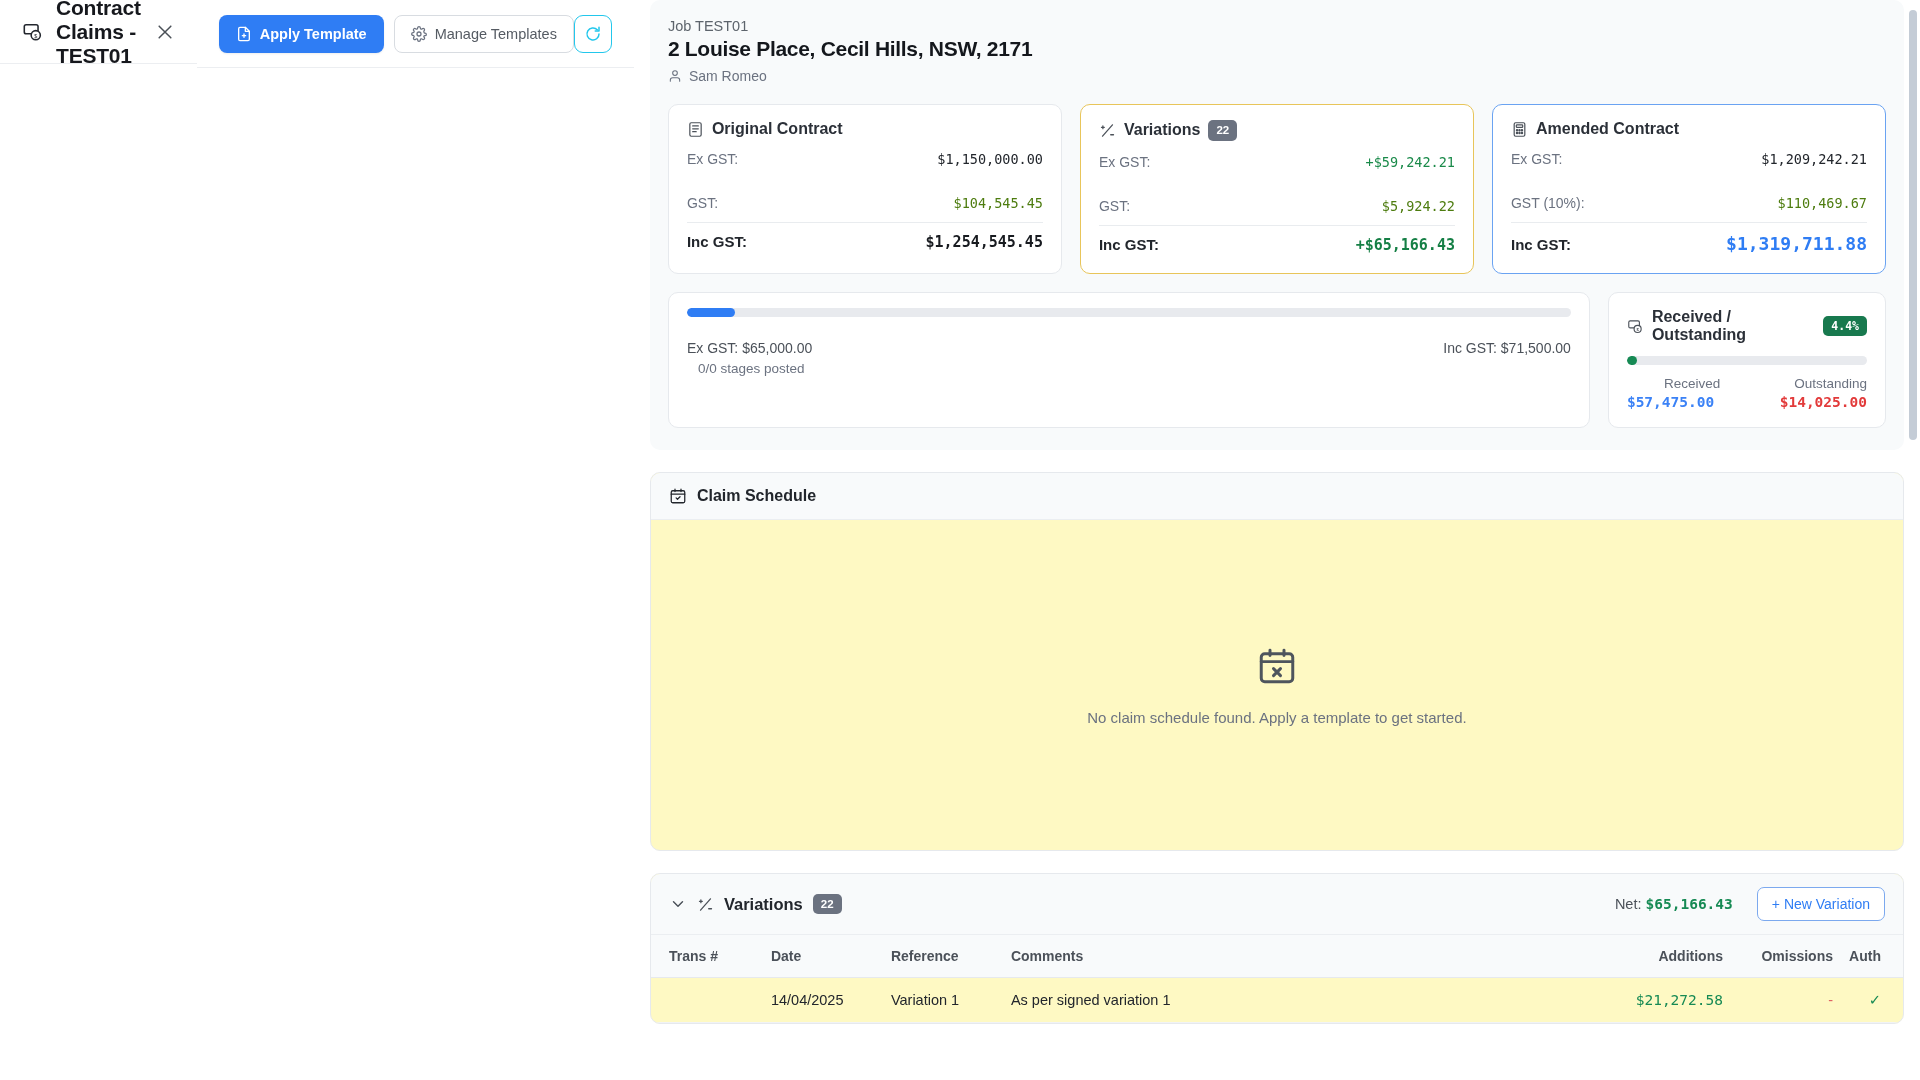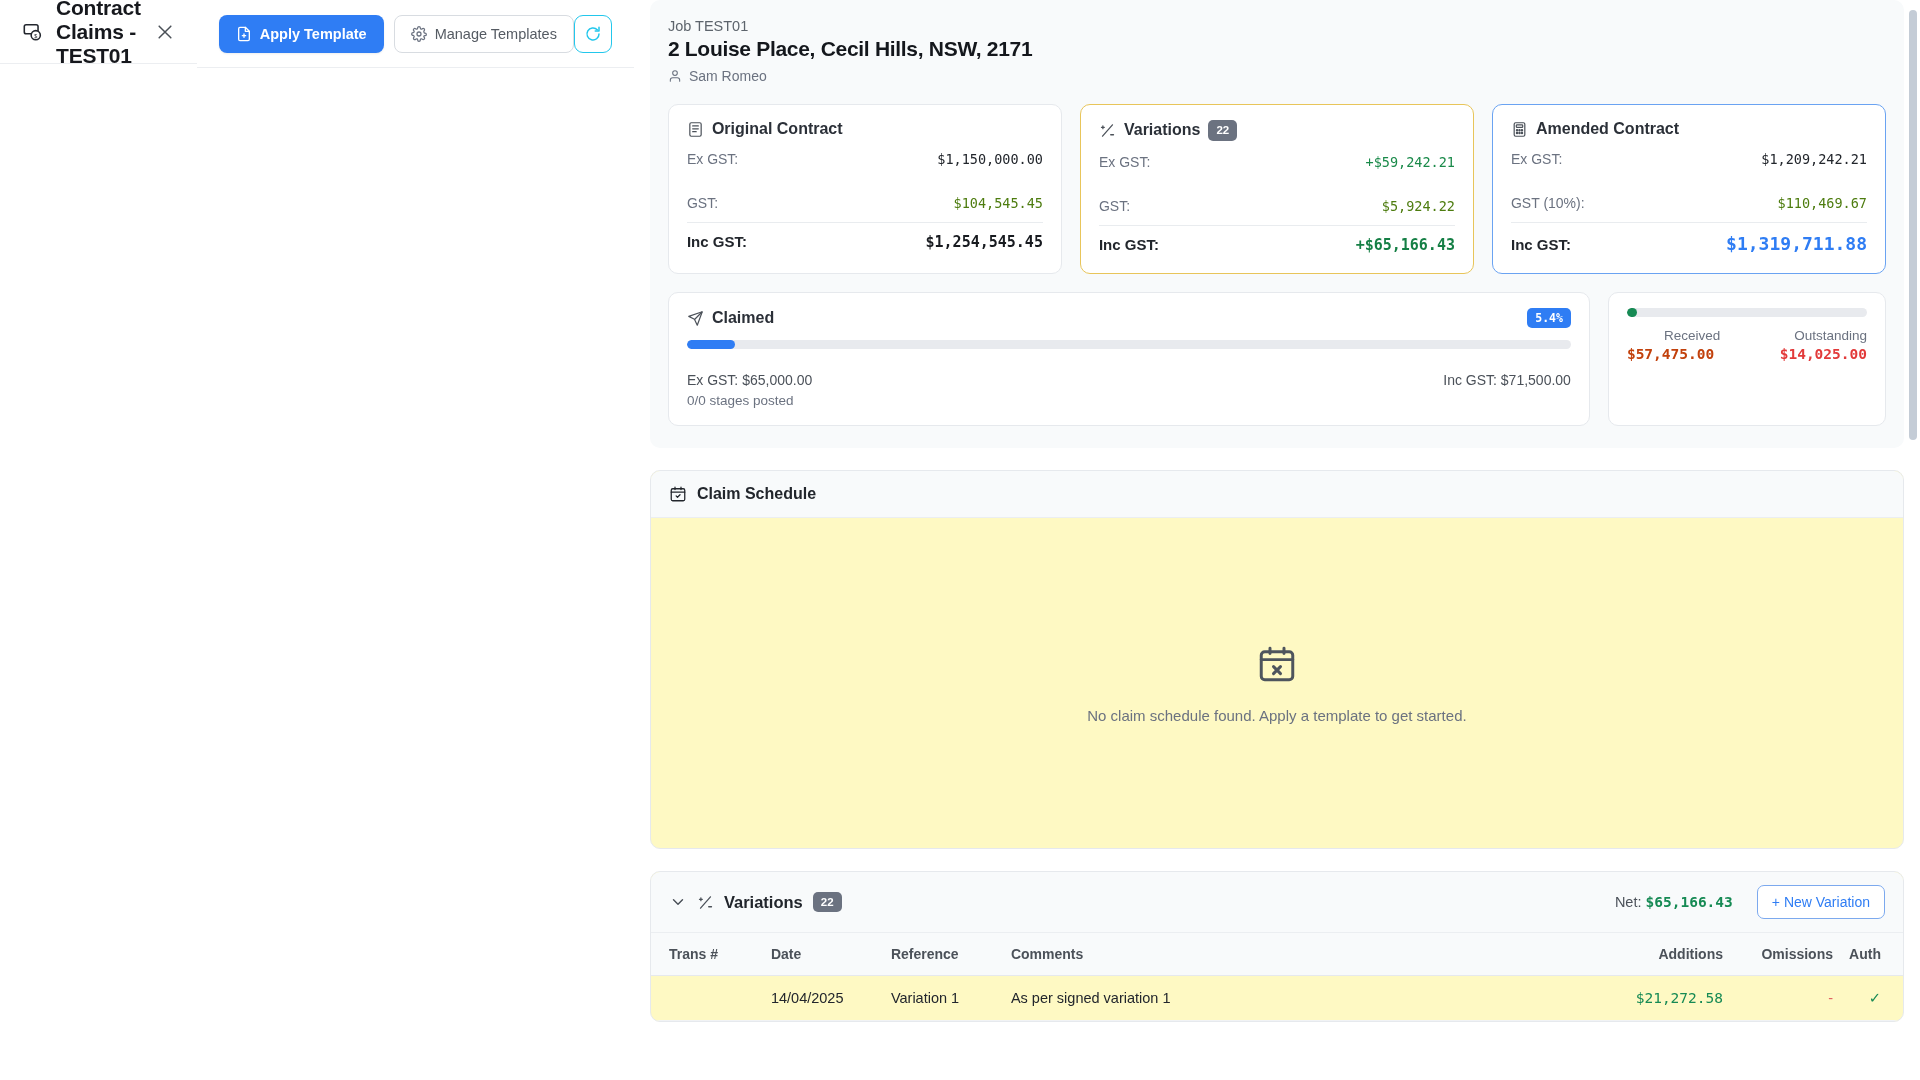--- a/index.html
+++ b/index.html
@@ -93,24 +93,24 @@
   .prog-head { display:flex; align-items:center; justify-content:space-between; margin-bottom:12px; }
   .prog-title { display:flex; align-items:center; gap:8px; font-size:16px; font-weight:600; color:#2b3038; }
   .pct { font-size:11.5px; font-weight:700; color:#fff; padding:3px 8px; border-radius:5px; font-family:"DejaVu Sans Mono", monospace;}
   .pct.blue { background:#2f7df4; }
   .pct.green { background:#18794e; }
   .bar { height: 9px; border-radius:5px; background:#e8eaee; overflow:hidden; }
   .bar > i { display:block; height:100%; border-radius:5px; }
   .bar > i.blue { background:#2f7df4; }
   .bar > i.green { background:#168a54; }
   .prog-foot { display:flex; justify-content:space-between; margin-top:23px; font-size:14px; color:#4b5159; }
-  .prog-sub { font-size:13.5px; color:#6b7280; margin-top: 5px; }
+  .prog-sub { font-size:13.5px; color:#6b7280; margin-top: 5px; margin-left: 11px; }
   .rec-labels { display:flex; justify-content:space-between; margin-top:11px; font-size:13.5px; color:#6b7280;margin-left:37px; }
   .rec-values { display:flex; justify-content:space-between; margin-top:3px; font-family:"DejaVu Sans Mono", monospace; font-size:14.5px; font-weight:700; }
-  .rec-values .got { color:#c2410c; }
+  .rec-values .got { color:#3b82f6; }
   .rec-values .out { color:#e23a3a; }
 
   
   .panel { margin: 22px 16px 0 16px; border:1px solid #e6e9ed; border-radius:10px; background:#fef9c3; overflow:hidden; }
   .panel-head {
     display:flex; align-items:center; gap:10px;
     padding: 14px 18px; background:#f8fafb; border-bottom:1px solid #ebeef1;
     font-size:16px; font-weight:600; color:#22262c;
   }
   .empty { height: 330px; display:flex; flex-direction:column; align-items:center; justify-content:center; gap:22px; }
@@ -294,43 +294,44 @@
             <span class="k">Inc GST:</span>
             <span class="v blue">$1,319,711.88</span>
           </div>
         </div>
 
       </div>
 
       <div class="prog-row">
 
         <div class="prog-card claimed">
+          <div class="bar">
+            <i class="blue" id="claimed-fill" style="width: 5.4%;"></i>
+          </div>
+          <div class="prog-foot">
+            <span>Ex GST: $65,000.00</span>
+            <span>Inc GST: $71,500.00</span>
+          </div>
+          <div class="prog-sub">0/0 stages posted</div>
+        </div>
+
+        <div class="prog-card received">
           <div class="prog-head">
             <div class="prog-title">
               <span>
-                <svg width="17" height="17" viewBox="0 0 24 24" fill="none" stroke="#4b5159" stroke-width="1.7" stroke-linejoin="round">
-                    <path d="M21.5 2.5L11 13"></path>
-                    <path d="M21.5 2.5l-7 19-4-8.5-8-4z"></path>
+                <svg width="17" height="17" viewBox="0 0 24 24" fill="none" stroke="#4b5159" stroke-width="1.6" stroke-linejoin="round">
+                    <rect x="2.5" y="4" width="15" height="10" rx="2"></rect>
+                    <circle cx="15" cy="15.5" r="5" fill="#fff"></circle>
+                    <text x="15" y="18" font-size="6" text-anchor="middle" fill="#4b5159" stroke="none">$</text>
                   </svg>
               </span>
-              <span>Claimed</span>
+              <span>Received / Outstanding</span>
             </div>
-            <span class="pct blue">5.4%</span>
-          </div>
-          <div class="bar">
-            <i class="blue" id="claimed-fill" style="width: 5.4%;"></i>
-          </div>
-          <div class="prog-foot">
-            <span>Ex GST: $65,000.00</span>
-            <span>Inc GST: $71,500.00</span>
-          </div>
-          <div class="prog-sub">0/0 stages posted</div>
-        </div>
-
-        <div class="prog-card received">
+            <span class="pct green">4.4%</span>
+          </div>
           <div class="bar">
             <i class="green" id="received-fill" style="width: 4.4%;"></i>
           </div>
           <div class="rec-labels">
             <span>Received</span>
             <span>Outstanding</span>
           </div>
           <div class="rec-values">
             <span class="got">$57,475.00</span>
             <span class="out">$14,025.00</span>

